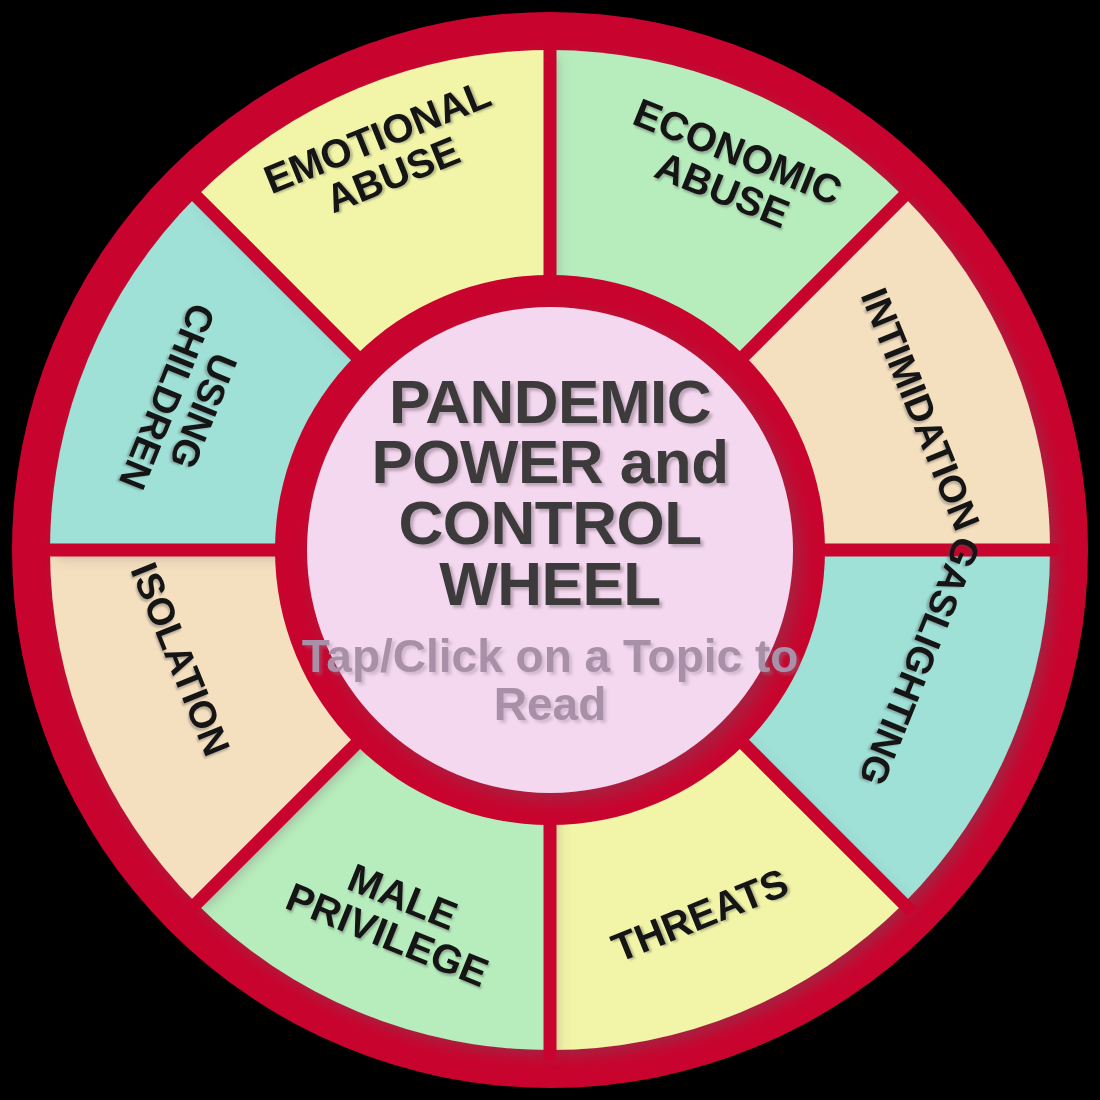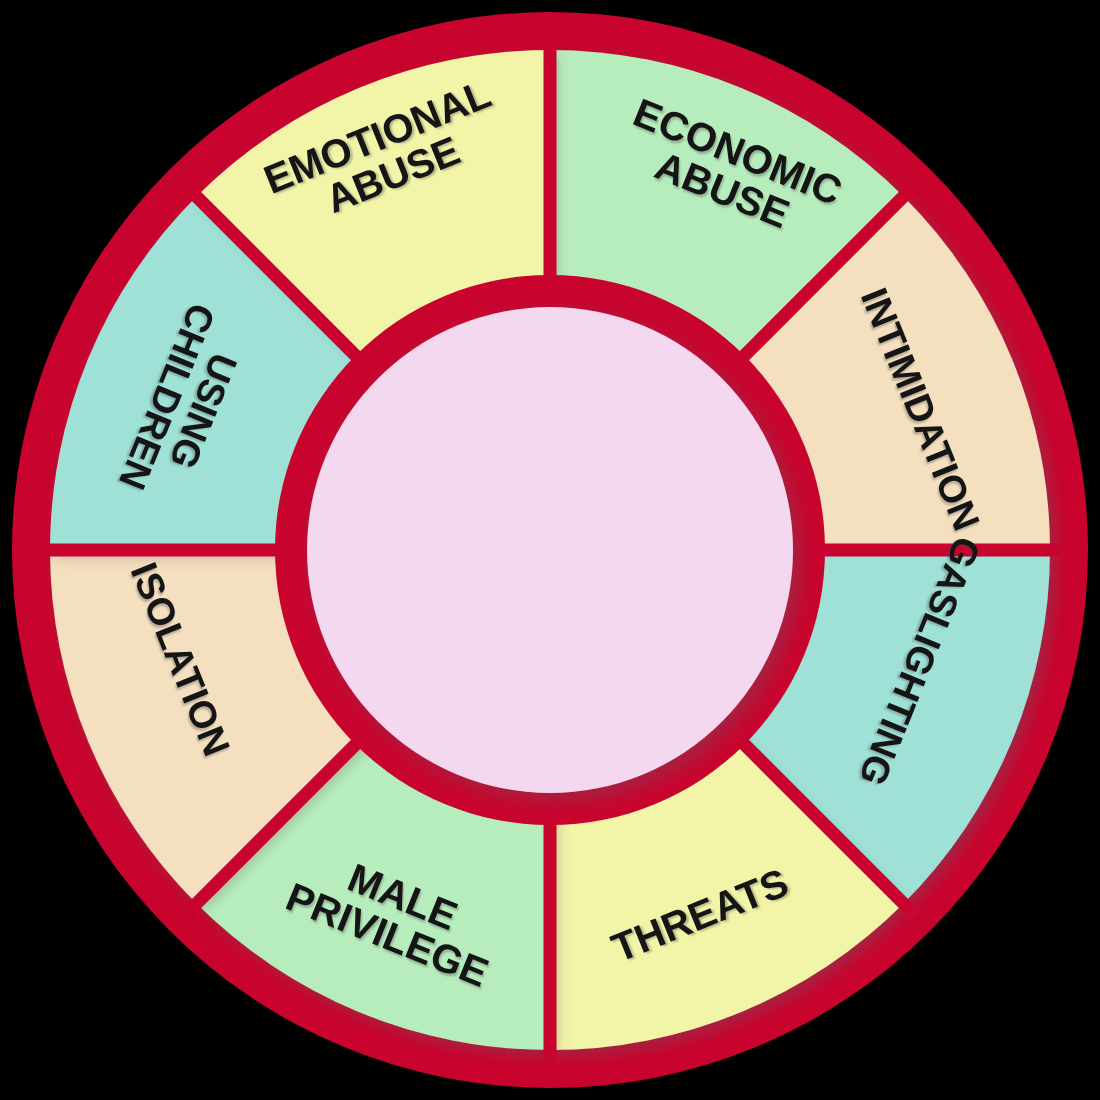--- a/index.html
+++ b/index.html
@@ -145,14 +145,22 @@
 
     <div class="seg-label-text" style="left:50px; top:640px; width:260px; font-size:38px; transform: rotate(68deg);">ISOLATION</div>
 
     <div class="seg-label-text" style="left:55px; top:365px; width:260px; font-size:38px; transform: rotate(112deg);">USING
 CHILDREN</div>
 
     <div class="seg-label-text" style="left:255px; top:115px; width:260px; font-size:40px; transform: rotate(-22deg);">EMOTIONAL
 ABUSE</div>
   </div>
 
+  <div id="center-hub-text">
+    <div class="hub-title" style="color: rgb(61, 58, 60);">PANDEMIC</div>
+    <div class="hub-title" style="color: rgb(61, 58, 60);">POWER and</div>
+    <div class="hub-title" style="color: rgb(61, 58, 60);">CONTROL</div>
+    <div class="hub-title" style="color: rgb(61, 58, 60);">WHEEL</div>
+    <div class="hub-sub" style="color: rgb(168, 145, 168);">Tap/Click on a
+Topic to Read</div>
+  </div>
 
 </div>
 
 </body></html>

